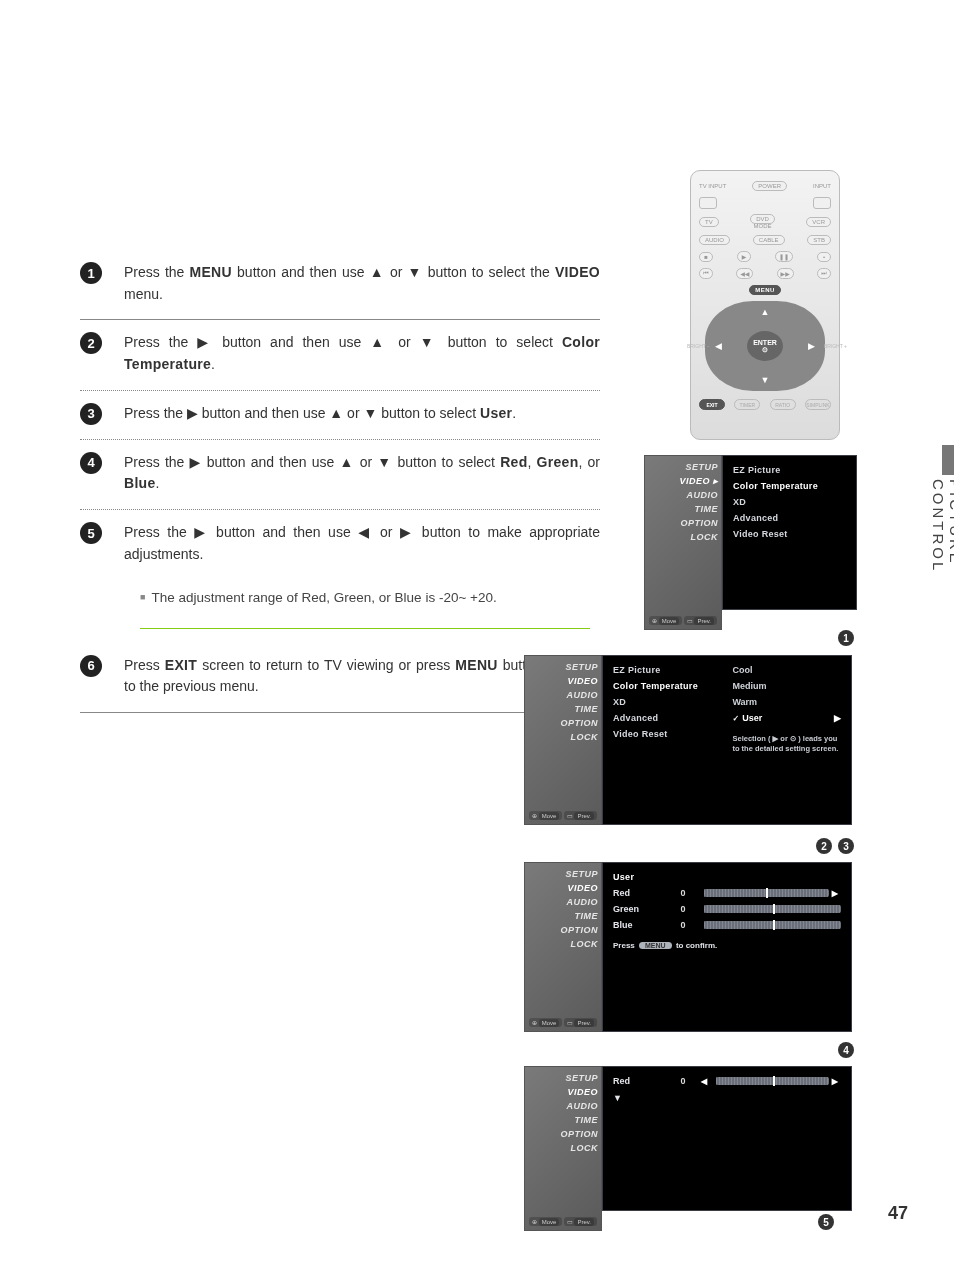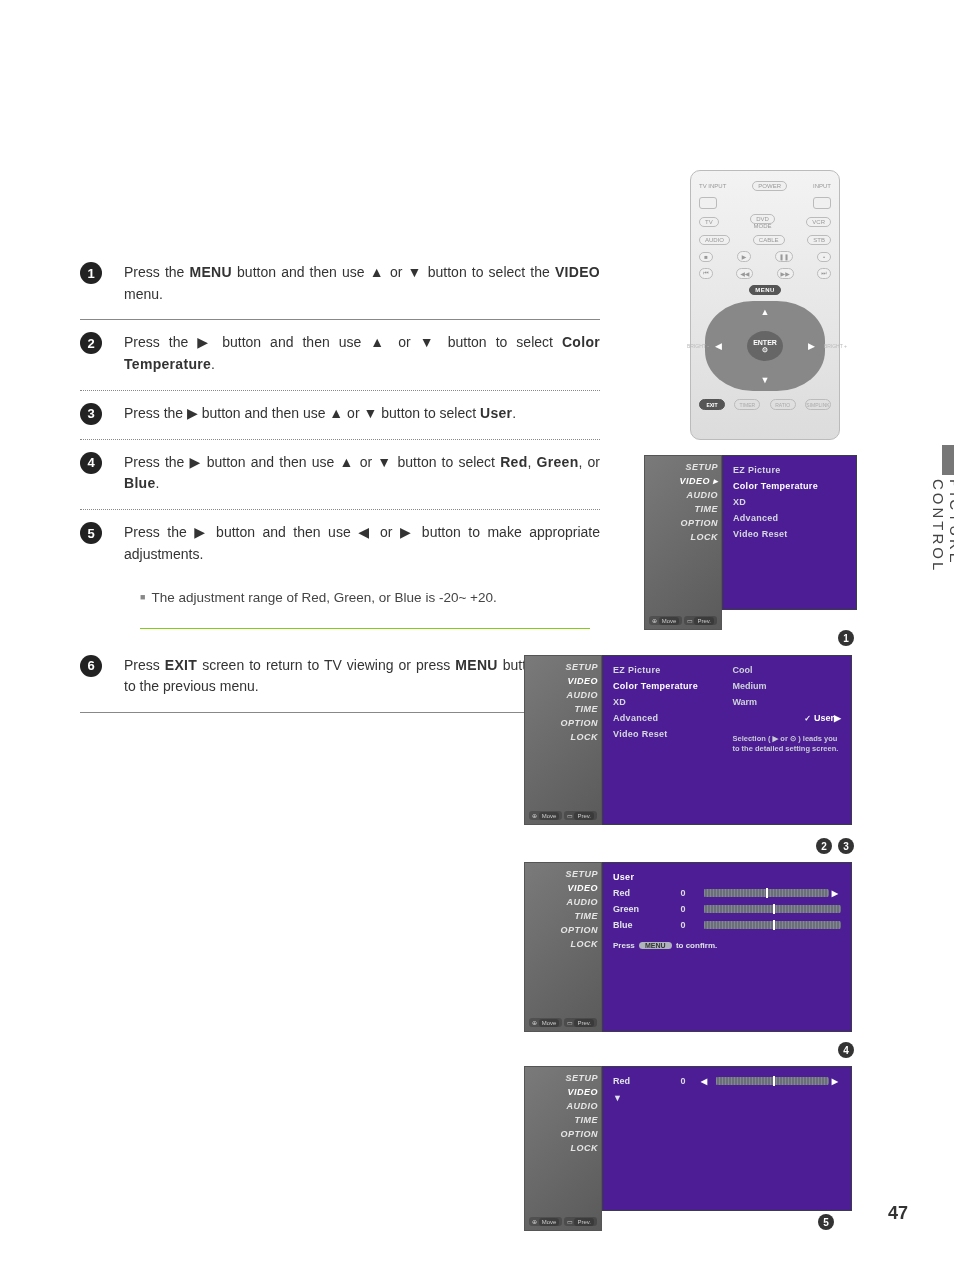--- a/index.html
+++ b/index.html
@@ -54,28 +54,28 @@
   
   .osd { position: absolute; display: flex; font-size: 9px; color: #ddd; }
   .osd .menu-left { width: 78px; background: #6a6a6a; border: 1px solid #555; position: relative; }
   .osd .menu-left .pic { height: 100%; background: linear-gradient(135deg,#7a7a7a,#5a5a5a); position: relative; }
   .osd .menu-left .tabs { position: absolute; right: 3px; top: 6px; display: flex; flex-direction: column; align-items: flex-end; gap: 4px; }
   .osd .menu-left .tab { font-style: italic; font-weight: 700; font-size: 9px; color: #e5e5e5; letter-spacing: 0.5px; }
   .osd .menu-left .tab.active { color: #fff; }
   .osd .menu-left .footer { position: absolute; bottom: 4px; left: 4px; right: 4px; display: flex; justify-content: space-between; font-size: 6px; color: #ccc; }
   .osd .menu-left .footer span { background: rgba(0,0,0,0.2); padding: 1px 3px; border-radius: 3px; }
 
-  .osd .menu-right { background: #4c1d95; border: 1px solid #3a3d45; padding: 6px 10px; }
+  .osd .menu-right { background: #000000; border: 1px solid #3a3d45; padding: 6px 10px; }
   .osd .menu-right .item { font-size: 9px; font-weight: 700; color: #d5d8de; padding: 3px 0; letter-spacing: 0.3px; }
   .osd .menu-right .item.sel { color: #fff; }
   .osd .menu-right .split { display: flex; }
   .osd .menu-right .split .col-a { width: 115px; }
   .osd .menu-right .split .col-b { width: 120px; padding-left: 8px; }
   .osd .menu-right .opt { font-size: 9px; color: #cfd3d9; padding: 3px 0; font-weight: 700; }
-  .osd .menu-right .opt.sel { color: #fff; text-align: right; }
+  .osd .menu-right .opt.sel { color: #fff; }
   .osd .menu-right .opt .check { font-size: 8px; margin-right: 3px; }
   .osd .menu-right .hint { font-size: 7.5px; color: #c8ccd3; line-height: 1.3; margin-top: 8px; font-weight: 700; }
   .osd .menu-right .row { display: flex; align-items: center; padding: 3px 0; font-weight: 700; }
   .osd .menu-right .row .lab { width: 55px; font-size: 9px; color: #e2e4e9; }
   .osd .menu-right .row .val { width: 30px; font-size: 9px; text-align: center; }
   .osd .menu-right .row .slider { flex: 1; height: 8px; background: #6a6e78; position: relative; border-radius: 2px; margin-left: 6px; }
   .osd .menu-right .row .slider .ticks { position: absolute; inset: 0; background: repeating-linear-gradient(90deg,#9aa0aa 0 1px,transparent 1px 3px); opacity:0.5;}
   .osd .menu-right .row .slider .mark { position: absolute; left: 50%; top: -1px; bottom: -1px; width: 2px; background: #fff; }
   .osd .menu-right .row .ar { font-size: 8px; padding: 0 3px; color: #fff; }
   .osd .menu-right .confirm { font-size: 8px; color: #dfe2e7; margin-top: 8px; font-weight: 700; }

